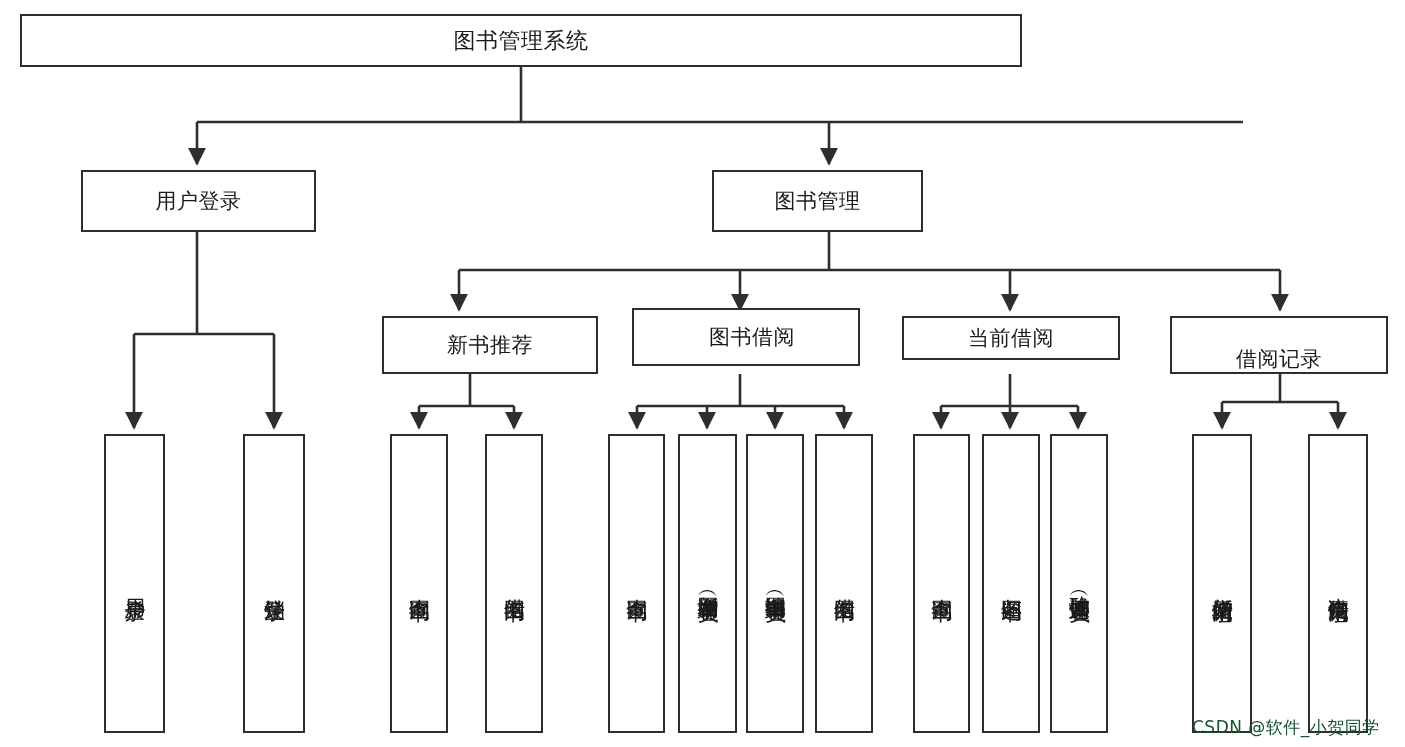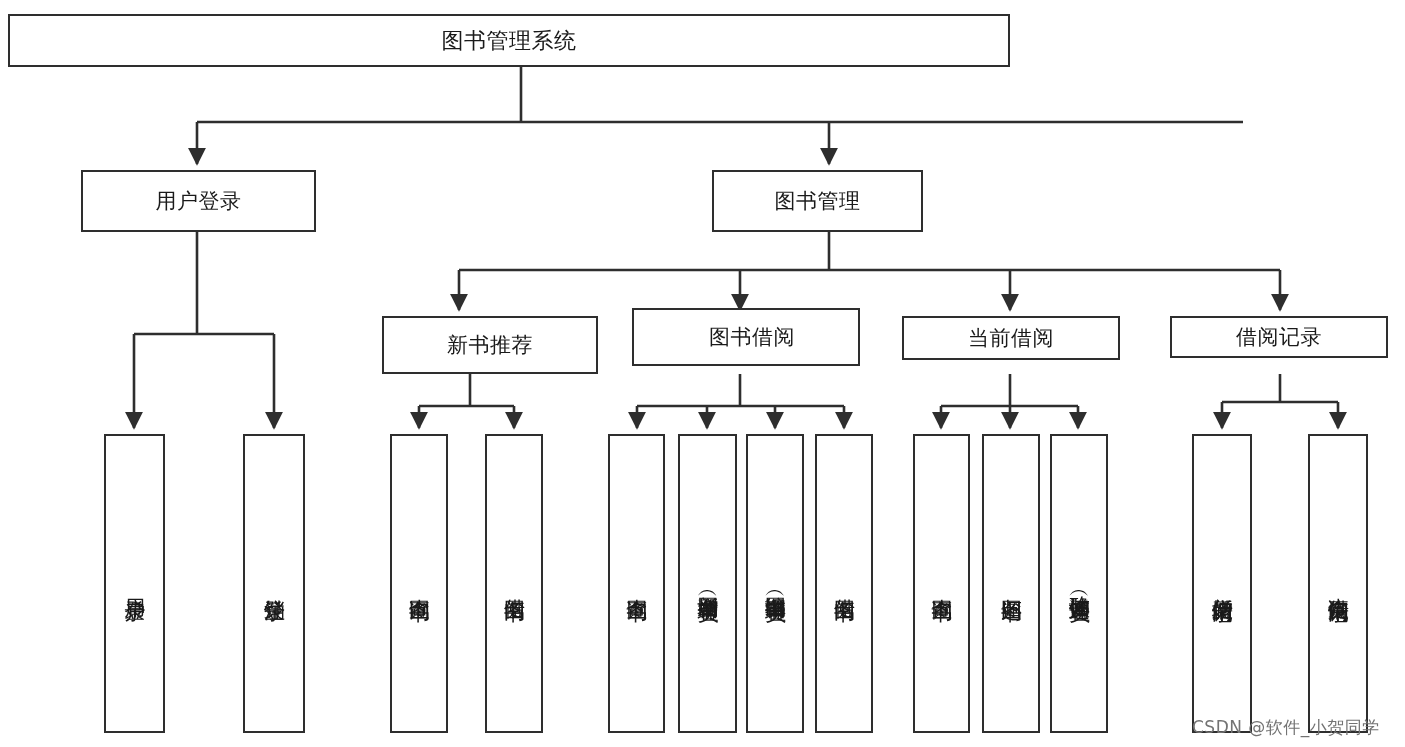--- a/index.html
+++ b/index.html
@@ -52,21 +52,21 @@
     font-size: 21px;
     line-height: 1.18;
     letter-spacing: 1px;
     white-space: normal;
     max-height: 100%;
   }
   .node.root .node-label { font-size: 22px; }
   .watermark {
     position: absolute;
     font-size: 17px;
-    color: #737373;
+    color: #14532d;
     white-space: nowrap;
     z-index: 3;
     letter-spacing: 0.5px;
   }
 </style>
 </head>
 <body>
 
 <div id="canvas">
 
@@ -113,21 +113,21 @@
       <path d="M 1010 406 L 1010 428" marker-end="url(#arrow)"></path>
       <path d="M 1078 406 L 1078 428" marker-end="url(#arrow)"></path>
 
       <path d="M 1280 374 L 1280 402"></path>
       <path d="M 1222 402 L 1338 402"></path>
       <path d="M 1222 402 L 1222 428" marker-end="url(#arrow)"></path>
       <path d="M 1338 402 L 1338 428" marker-end="url(#arrow)"></path>
     </g>
   </svg>
 
-  <div class="node root" style="left:8px; top:14px; width:1002px; height:53px;">
+  <div class="node root" style="left:20px; top:14px; width:1002px; height:53px;">
     <span class="node-label">图书管理系统</span>
   </div>
 
   <div class="node" style="left:81px; top:170px; width:235px; height:62px;">
     <span class="node-label">用户登录</span>
   </div>
 
   <div class="node" style="left:712px; top:170px; width:211px; height:62px;">
     <span class="node-label">图书管理</span>
   </div>
@@ -137,21 +137,21 @@
   </div>
 
   <div class="node" style="left:632px; top:308px; width:228px; height:58px;padding-left:12px;">
     <span class="node-label">图书借阅</span>
   </div>
 
   <div class="node" style="left:902px; top:316px; width:218px; height:44px;">
     <span class="node-label">当前借阅</span>
   </div>
 
-  <div class="node" style="left:1170px; top:316px; width:218px; height:42px;">
+  <div class="node" style="left:1170px; top:316px; width:218px; height:58px;align-items:flex-end;">
     <span class="node-label">借阅记录</span>
   </div>
 
   <div class="node vertical" style="left:104px; top:434px; width:61px; height:299px;">
     <span class="node-label">用户登录</span>
   </div>
 
   <div class="node vertical" style="left:243px; top:434px; width:62px; height:299px;">
     <span class="node-label">注销登录</span>
   </div>

